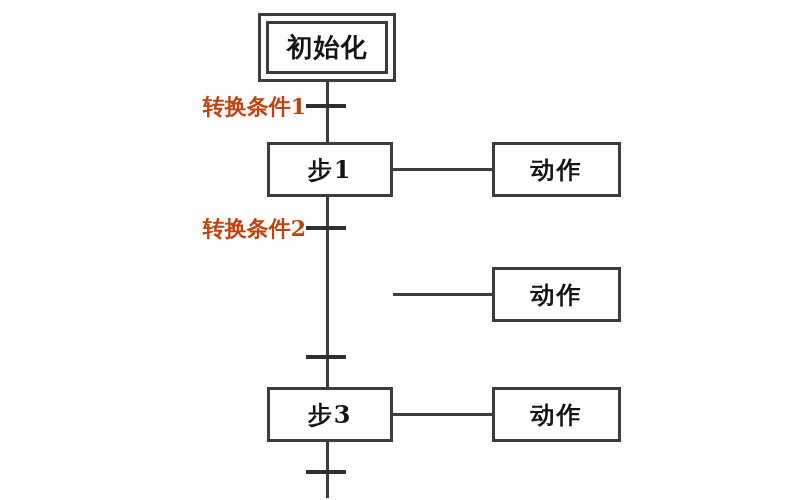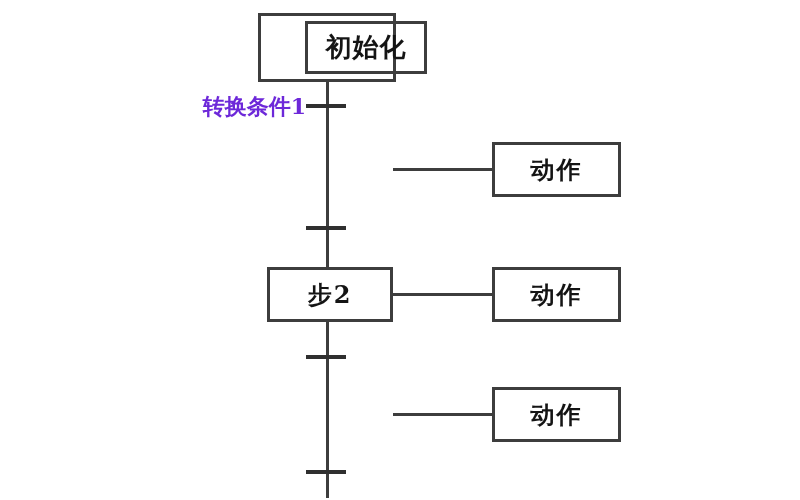--- a/index.html
+++ b/index.html
@@ -57,56 +57,57 @@
     box-sizing: border-box;
     border: 3px solid #3d3d3d;
     width: 100%;
     height: 100%;
     display: flex;
     align-items: center;
     justify-content: center;
     font-weight: bold;
     font-size: 26px;
     letter-spacing: 1px;
-    margin-left: 39px;
   }
   
   .tlabel {
     position: absolute;
     width: 140px;
     height: 28px;
     line-height: 28px;
     text-align: right;
     font-weight: bold;
     font-size: 22px;
-    color: #6d28d9;
+    color: #c2410c;
     white-space: nowrap;
   }
 </style>
 </head>
 <body>
 
 <div id="stage">
 
   <div class="vline" style="left:326px; top:80px; height:418px;"></div>
 
   <div class="tick" style="left:306px; top:104px;"></div>
   <div class="tick" style="left:306px; top:226px;"></div>
   <div class="tick" style="left:306px; top:355px;"></div>
   <div class="tick" style="left:306px; top:470px;"></div>
 
   <div class="tlabel" style="left:166px; top:92px;">转换条件1</div>
+  <div class="tlabel" style="left:166px; top:214px;">转换条件2</div>
 
   <div class="init-outer" style="left:258px; top:13px; width:138px; height:69px;">
     <div class="init-inner">初始化</div>
   </div>
 
   <div class="hline" style="left:393px; top:168px; width:99px;"></div>
+  <div class="box" style="left:267px; top:142px; width:126px; height:55px;">步1</div>
   <div class="box" style="left:492px; top:142px; width:129px; height:55px;">动作</div>
 
   <div class="hline" style="left:393px; top:293px; width:99px;"></div>
-  <div class="box" style="left:267px; top:267px; width:126px; height:55px;">步2</div>
   <div class="box" style="left:492px; top:267px; width:129px; height:55px;">动作</div>
 
   <div class="hline" style="left:393px; top:413px; width:99px;"></div>
+  <div class="box" style="left:267px; top:387px; width:126px; height:55px;">步3</div>
   <div class="box" style="left:492px; top:387px; width:129px; height:55px;">动作</div>
 
 </div>
 
 </body></html>

